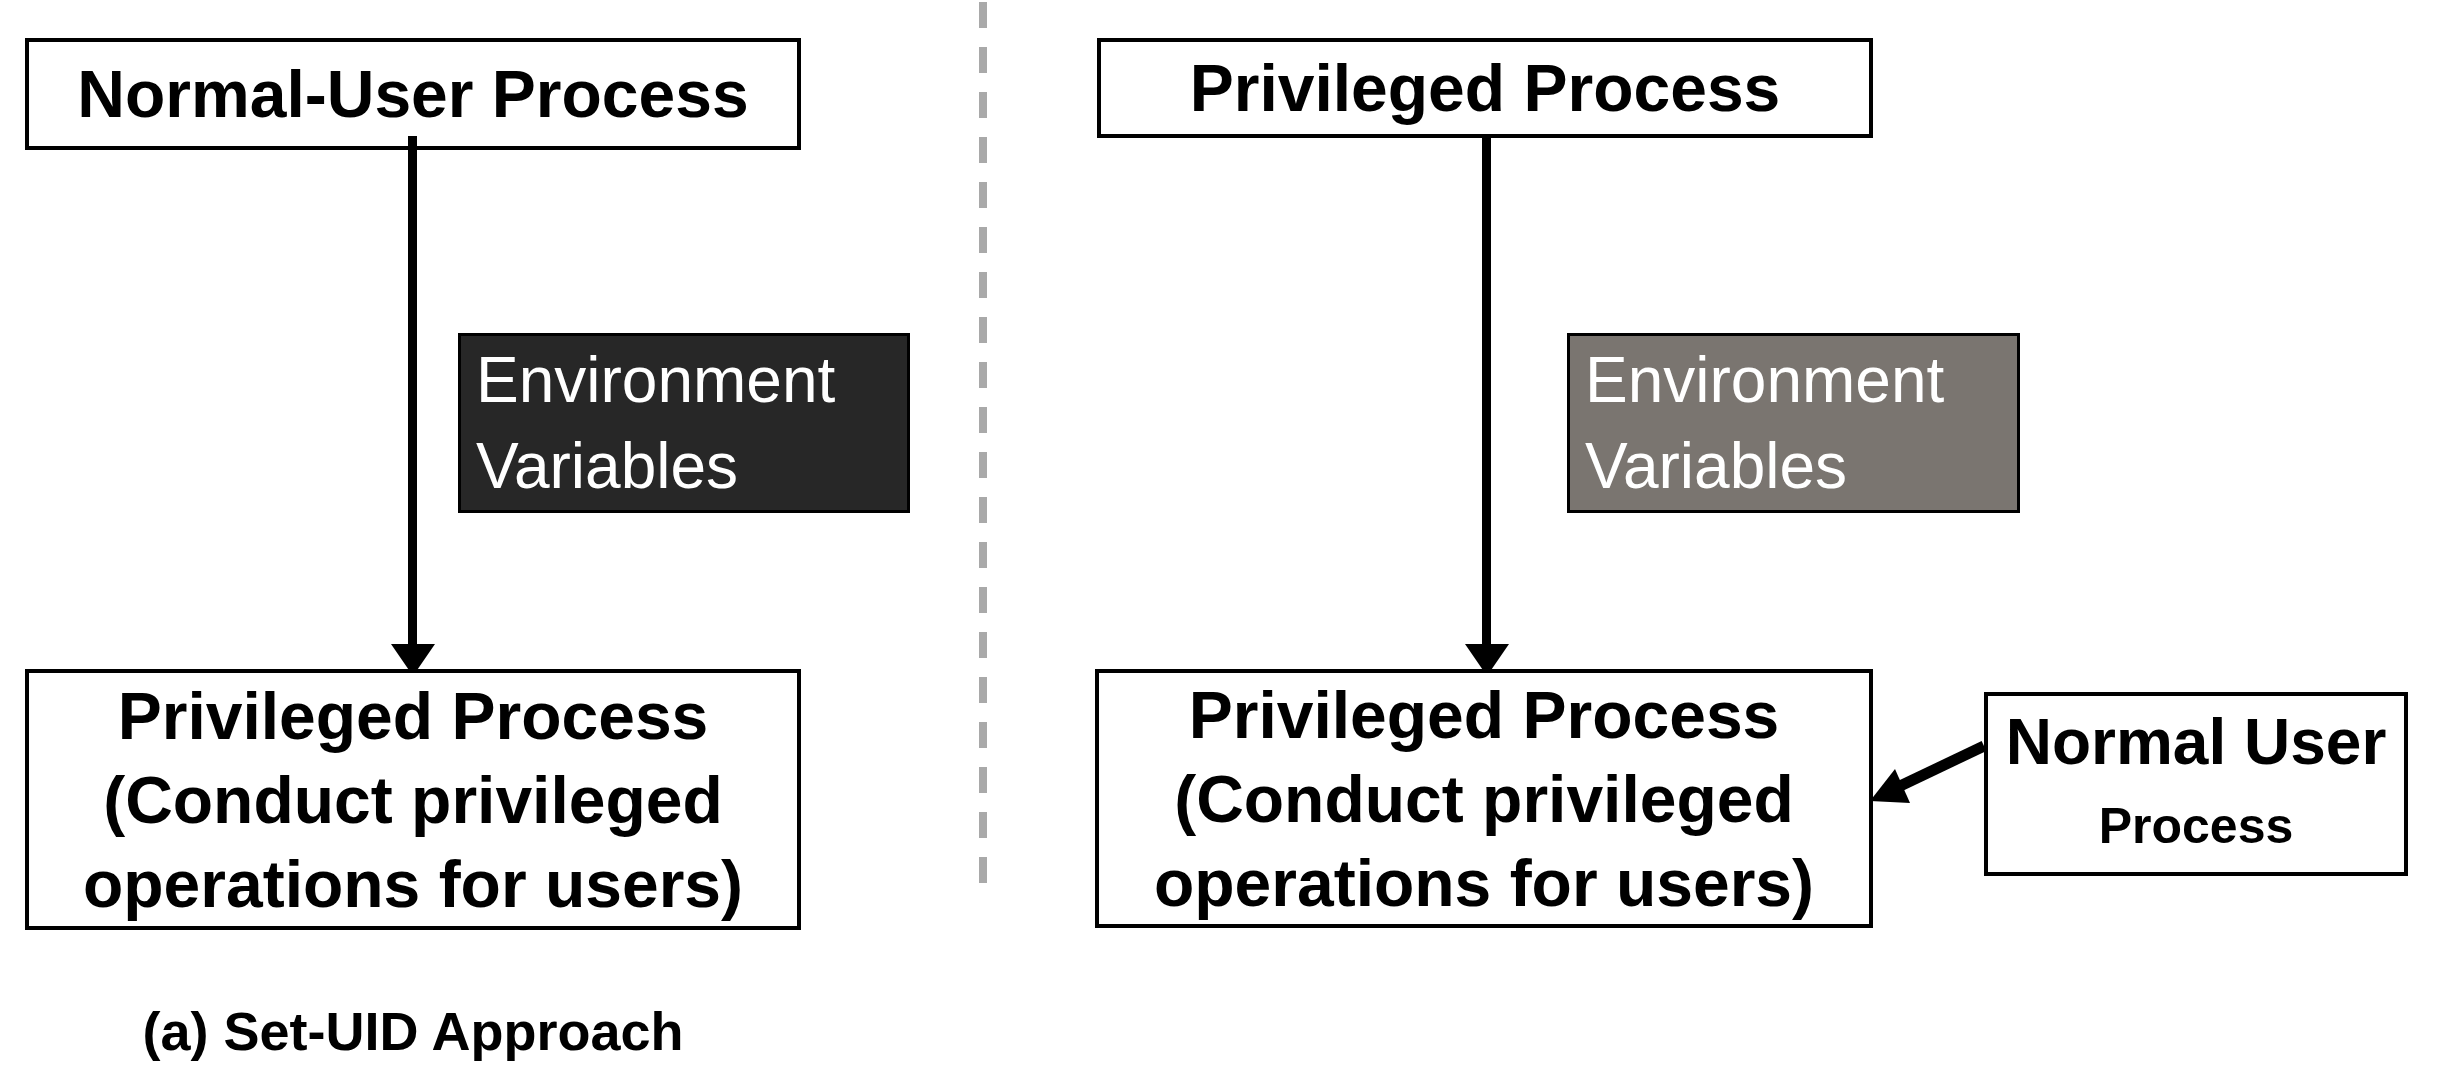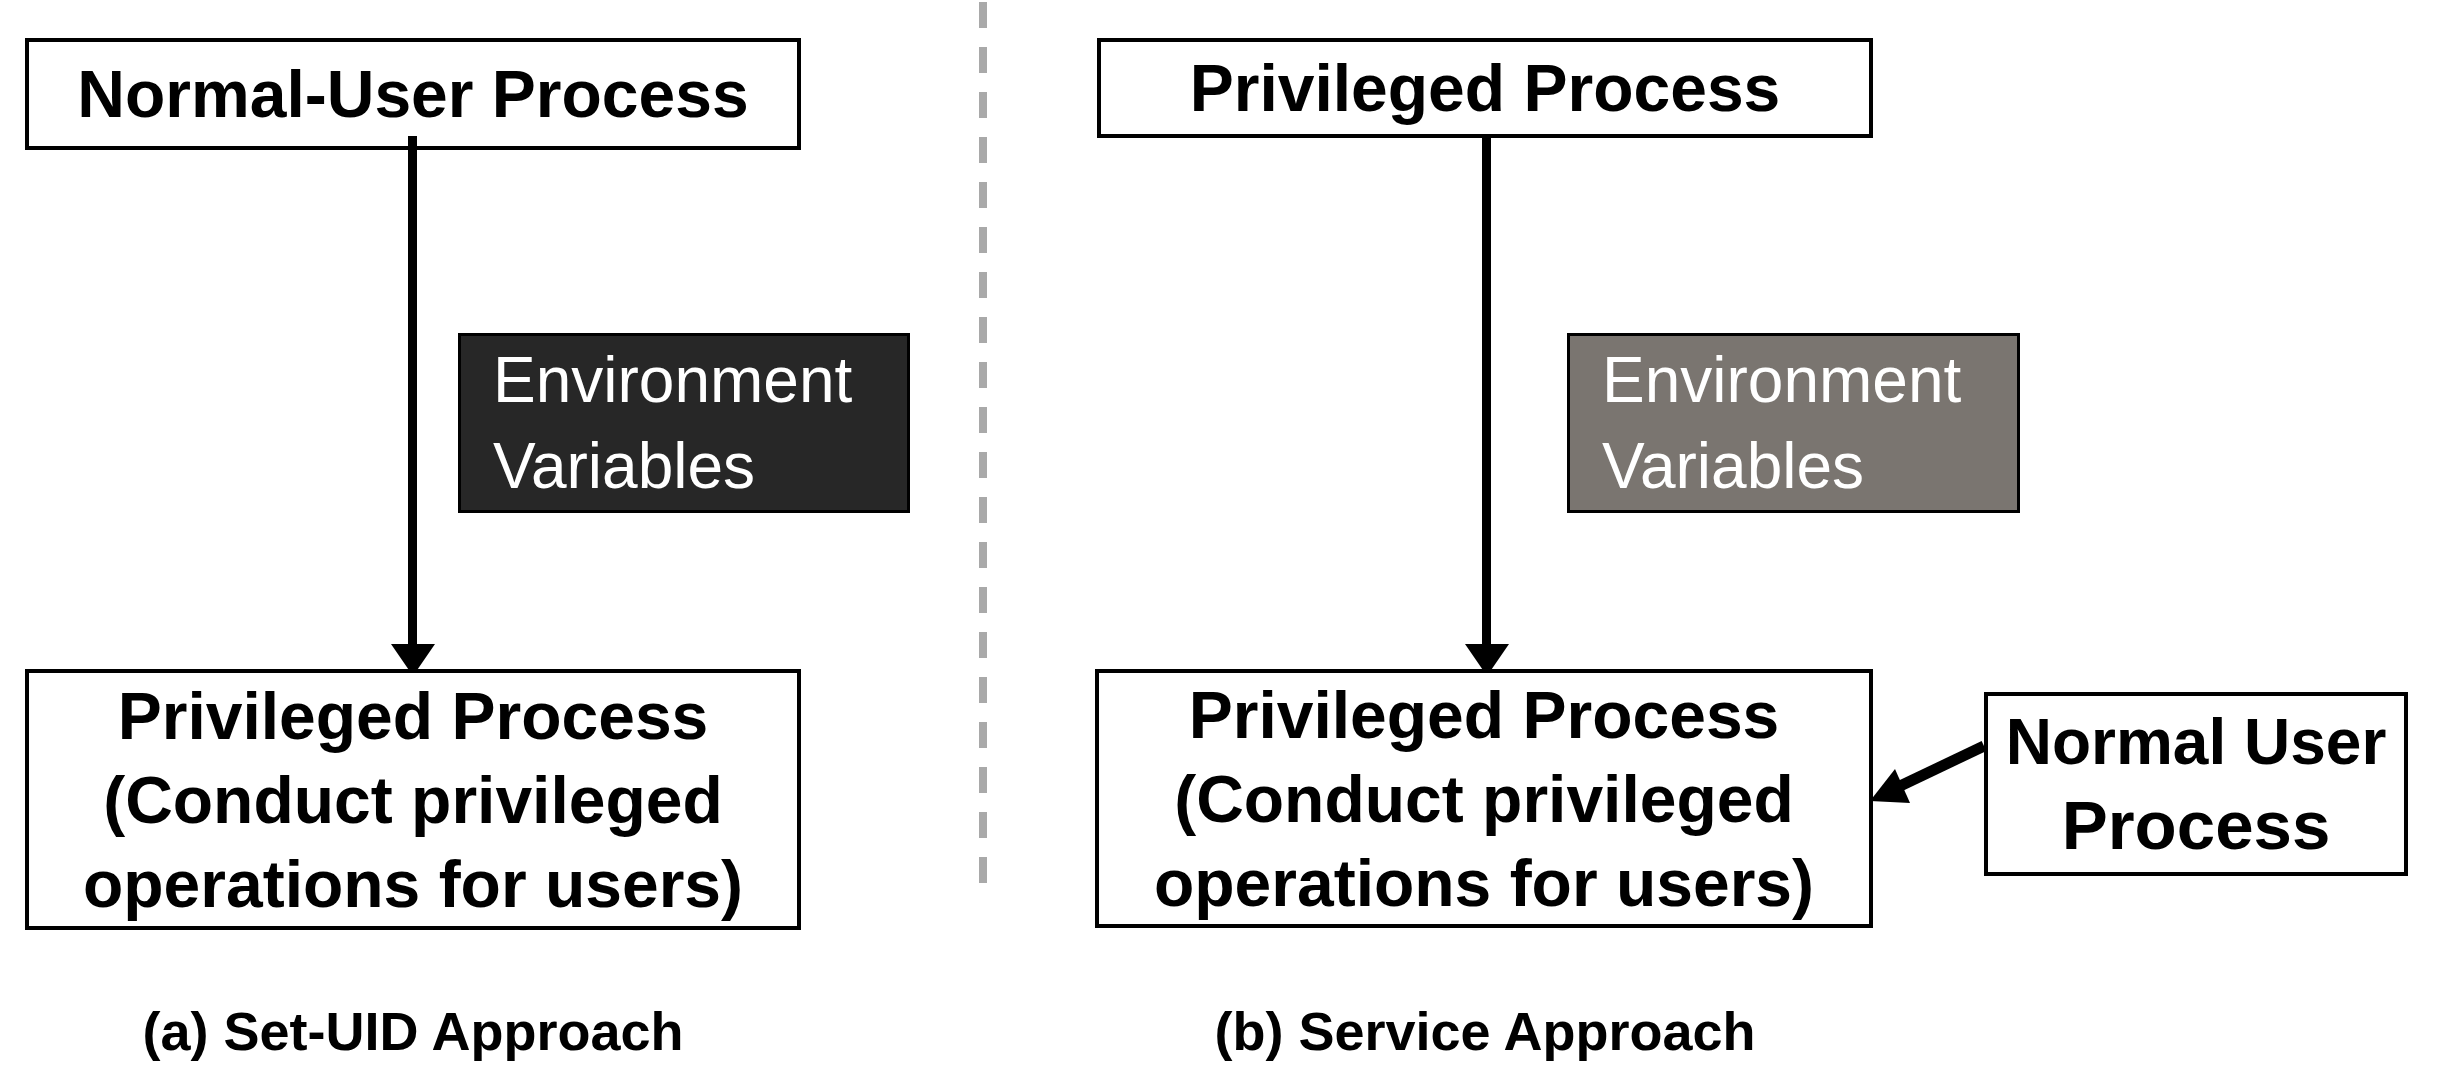--- a/index.html
+++ b/index.html
@@ -22,21 +22,21 @@
   }
   .title-line{font-weight:bold;font-size:66px;line-height:84px;white-space:nowrap;}
   .body-line{font-weight:bold;font-size:66px;line-height:84px;white-space:nowrap;}
   .envbox{
     position:absolute;
     box-sizing:border-box;
     border:3px solid var(--color-line,#000);
     color:#fff;
     display:flex;flex-direction:column;
     justify-content:center;
-    padding-left:32px;
+    padding-left:15px;
     font-size:64px;line-height:86px;
   }
   .env-a{background:var(--color-env_dark,#272727);}
   .env-b{background:var(--color-env_gray,#7a7570);}
   .stem{
     position:absolute;width:9px;
     background:var(--color-line,#000);
   }
   .head-down{
     position:absolute;width:0;height:0;
@@ -105,23 +105,22 @@
 
 
   <div class="procbox" style="left:1095px;top:669px;width:778px;height:259px;">
     <div class="title-line">Privileged Process</div>
     <div class="body-line">(Conduct privileged</div>
     <div class="body-line">operations for users)</div>
   </div>
 
   <div class="procbox" style="left:1984px;top:692px;width:424px;height:184px;">
     <div class="title-line" style="font-size:64px;">Normal User</div>
-    <div class="title-line" style="font-size:69px;">Process</div>
+    <div class="title-line" style="font-size:50px;">Process</div>
   </div>
 
   <svg class="diag-arrow" style="left:1858px;top:725px;" width="132" height="96" viewBox="0 0 132 96">
     <line x1="126" y1="21" x2="40" y2="62" stroke="currentColor" stroke-width="11"></line>
     <polygon points="12,76 37,44 52,78" fill="currentColor"></polygon>
   </svg>
 
-  <div class="caption" style="left:1097px;">(b) Service Approach</div>
 
 </div>
 
 </body></html>

